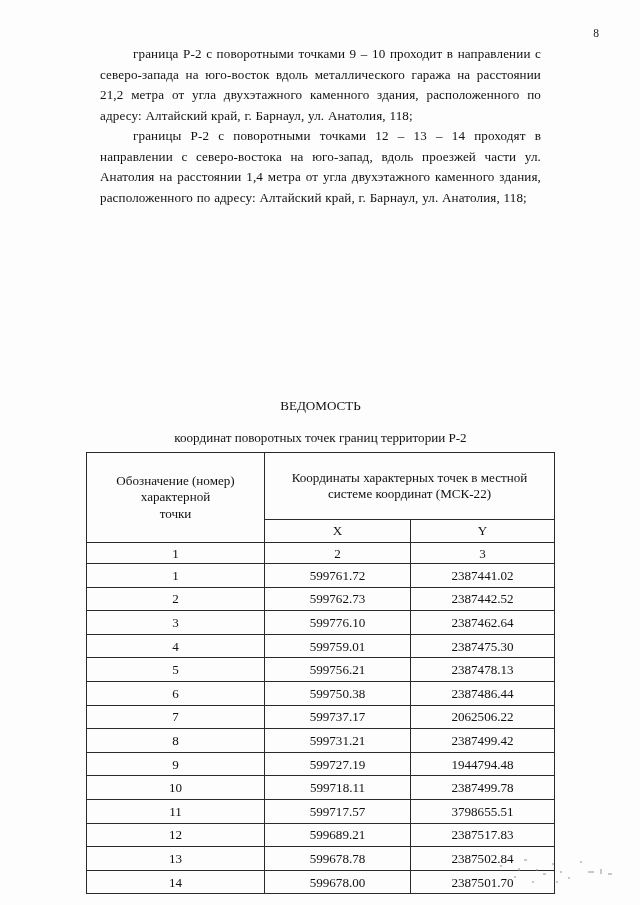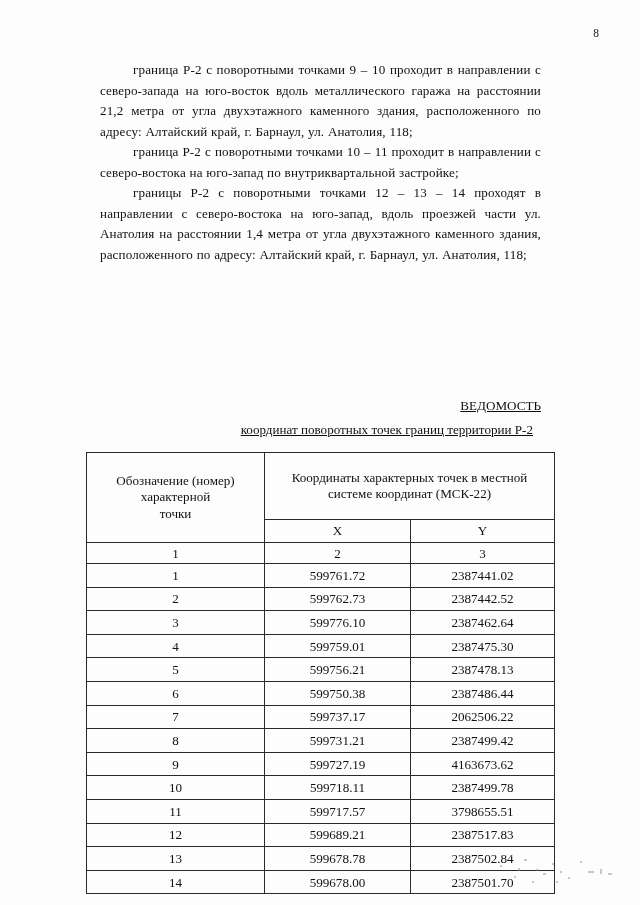--- a/index.html
+++ b/index.html
@@ -29,21 +29,21 @@
     top: 28px;
     right: 41px;
     font-size: 11.5px;
     line-height: 1;
     color: #1a1a1a;
     letter-spacing: 0;
   }
 
   .body-block {
     position: absolute;
-    top: 60px;
+    top: 44px;
     left: 100px;
     width: 441px;
   }
 
   p.para {
     margin: 0 0 0 0;
     text-align: justify;
     text-justify: inter-word;
     text-indent: 33px;
     font-size: 13.1px;
@@ -52,33 +52,32 @@
     word-spacing: 0.02em;
     color: #111111;
   }
 
   
   .ved-block {
     position: absolute;
     top: 398px;
     left: 100px;
     width: 441px;
-    text-align: right;
-    text-decoration: underline;
+    text-align: center;
   }
   .ved-title {
     font-size: 13.1px;
     line-height: 16px;
     margin: 0;
     color: #111111;
   }
   .ved-sub {
     font-size: 13.1px;
     line-height: 15.5px;
-    margin: 8px;
+    margin: 16px;
     color: #111111;
   }
 
   
   .coord-table-wrap {
     position: absolute;
     top: 452px;
     left: 86px;
     width: 468px;
   }
@@ -136,21 +135,20 @@
 </style>
 </head>
 <body>
 
 <div class="page">
 
   <div class="page-number">8</div>
 
   <div class="body-block">
     <p class="para">граница Р-2 с поворотными точками 9 – 10 проходит в направлении с северо-запада на юго-восток вдоль металлического гаража на расстоянии 21,2 метра от угла двухэтажного каменного здания, расположенного по адресу: Алтайский край, г. Барнаул, ул. Анатолия, 118;</p>
-    <p class="para">граница Р-2 с поворотными точками 10 – 11 проходит в направлении с северо-востока на юго-запад по внутриквартальной застройке;</p>
     <p class="para">границы Р-2 с поворотными точками 12 – 13 – 14 проходят в направлении с северо-востока на юго-запад, вдоль проезжей части ул. Анатолия на расстоянии 1,4 метра от угла двухэтажного каменного здания, расположенного по адресу: Алтайский край, г. Барнаул, ул. Анатолия, 118;</p>
   </div>
 
   <div class="ved-block">
     <div class="ved-title">ВЕДОМОСТЬ</div>
     <div class="ved-sub">координат поворотных точек границ территории Р-2</div>
   </div>
 
   <div class="coord-table-wrap">
     <table class="coord">
@@ -218,21 +216,21 @@
           <td class="data">2062506.22</td>
         </tr>
         <tr>
           <td class="data">8</td>
           <td class="data">599731.21</td>
           <td class="data">2387499.42</td>
         </tr>
         <tr>
           <td class="data">9</td>
           <td class="data">599727.19</td>
-          <td class="data">4163673.62</td>
+          <td class="data">1944794.48</td>
         </tr>
         <tr>
           <td class="data">10</td>
           <td class="data">599718.11</td>
           <td class="data">2387499.78</td>
         </tr>
         <tr>
           <td class="data">11</td>
           <td class="data">599717.57</td>
           <td class="data">3798655.51</td>

